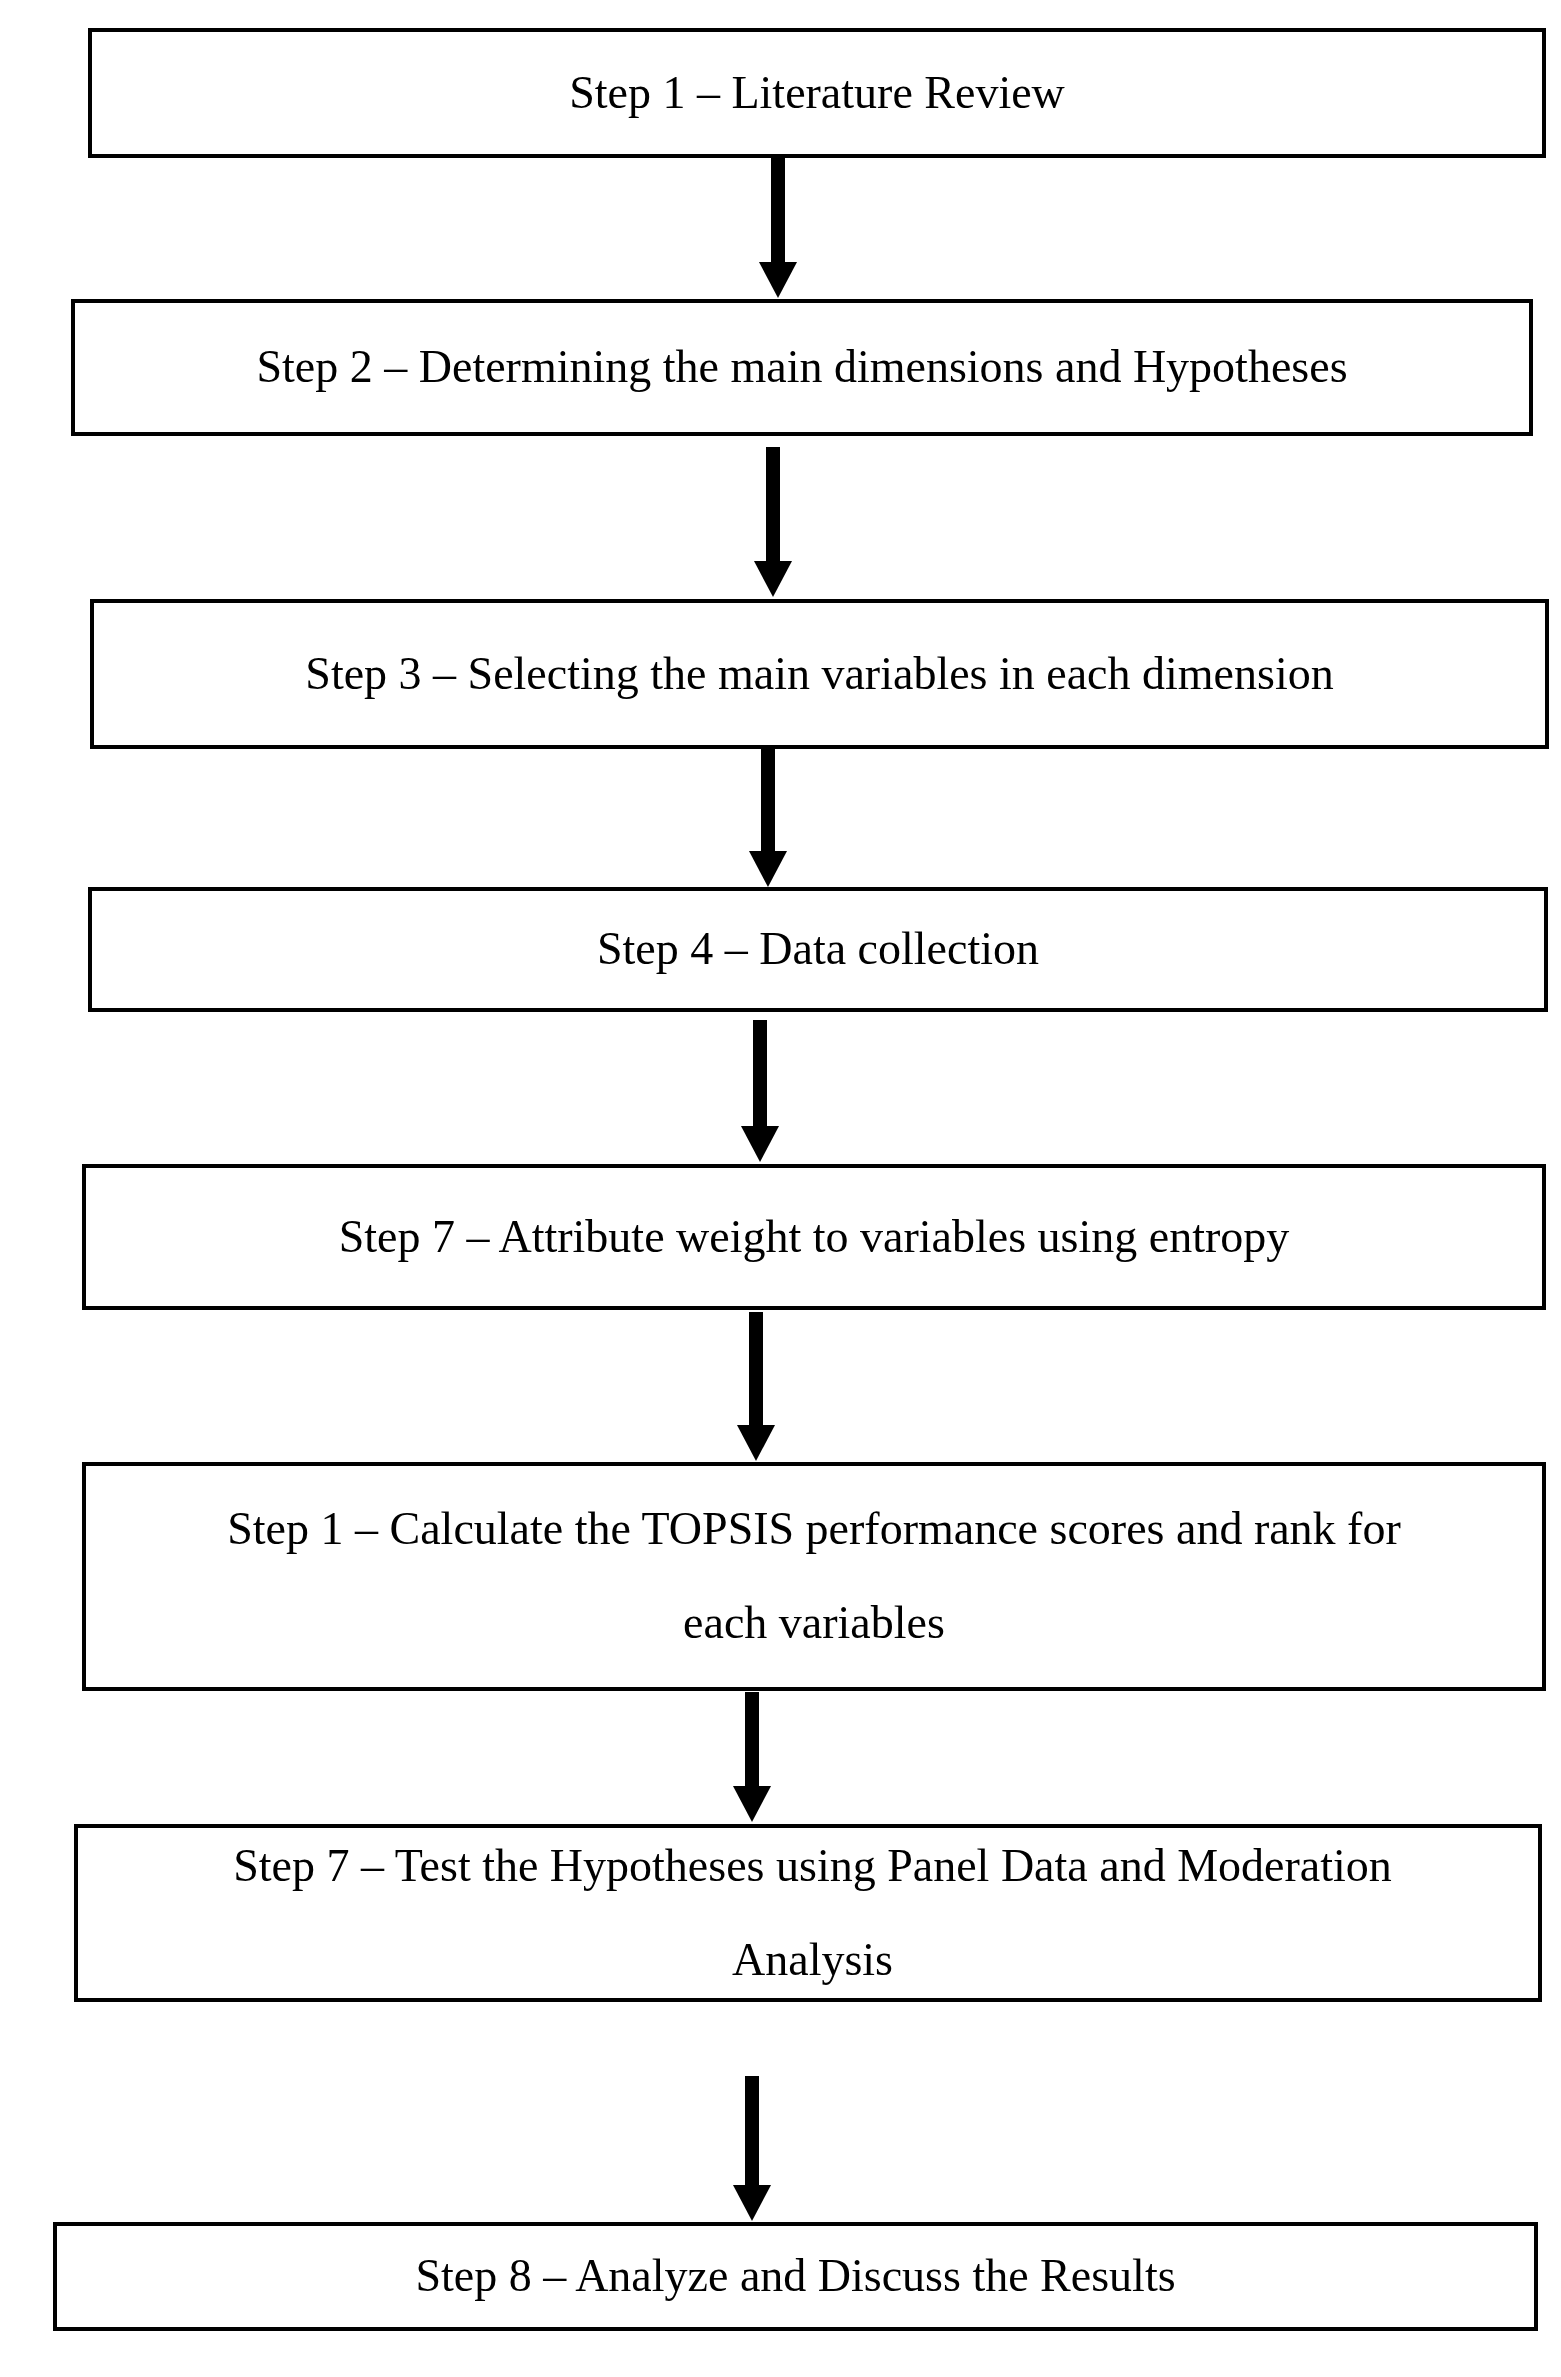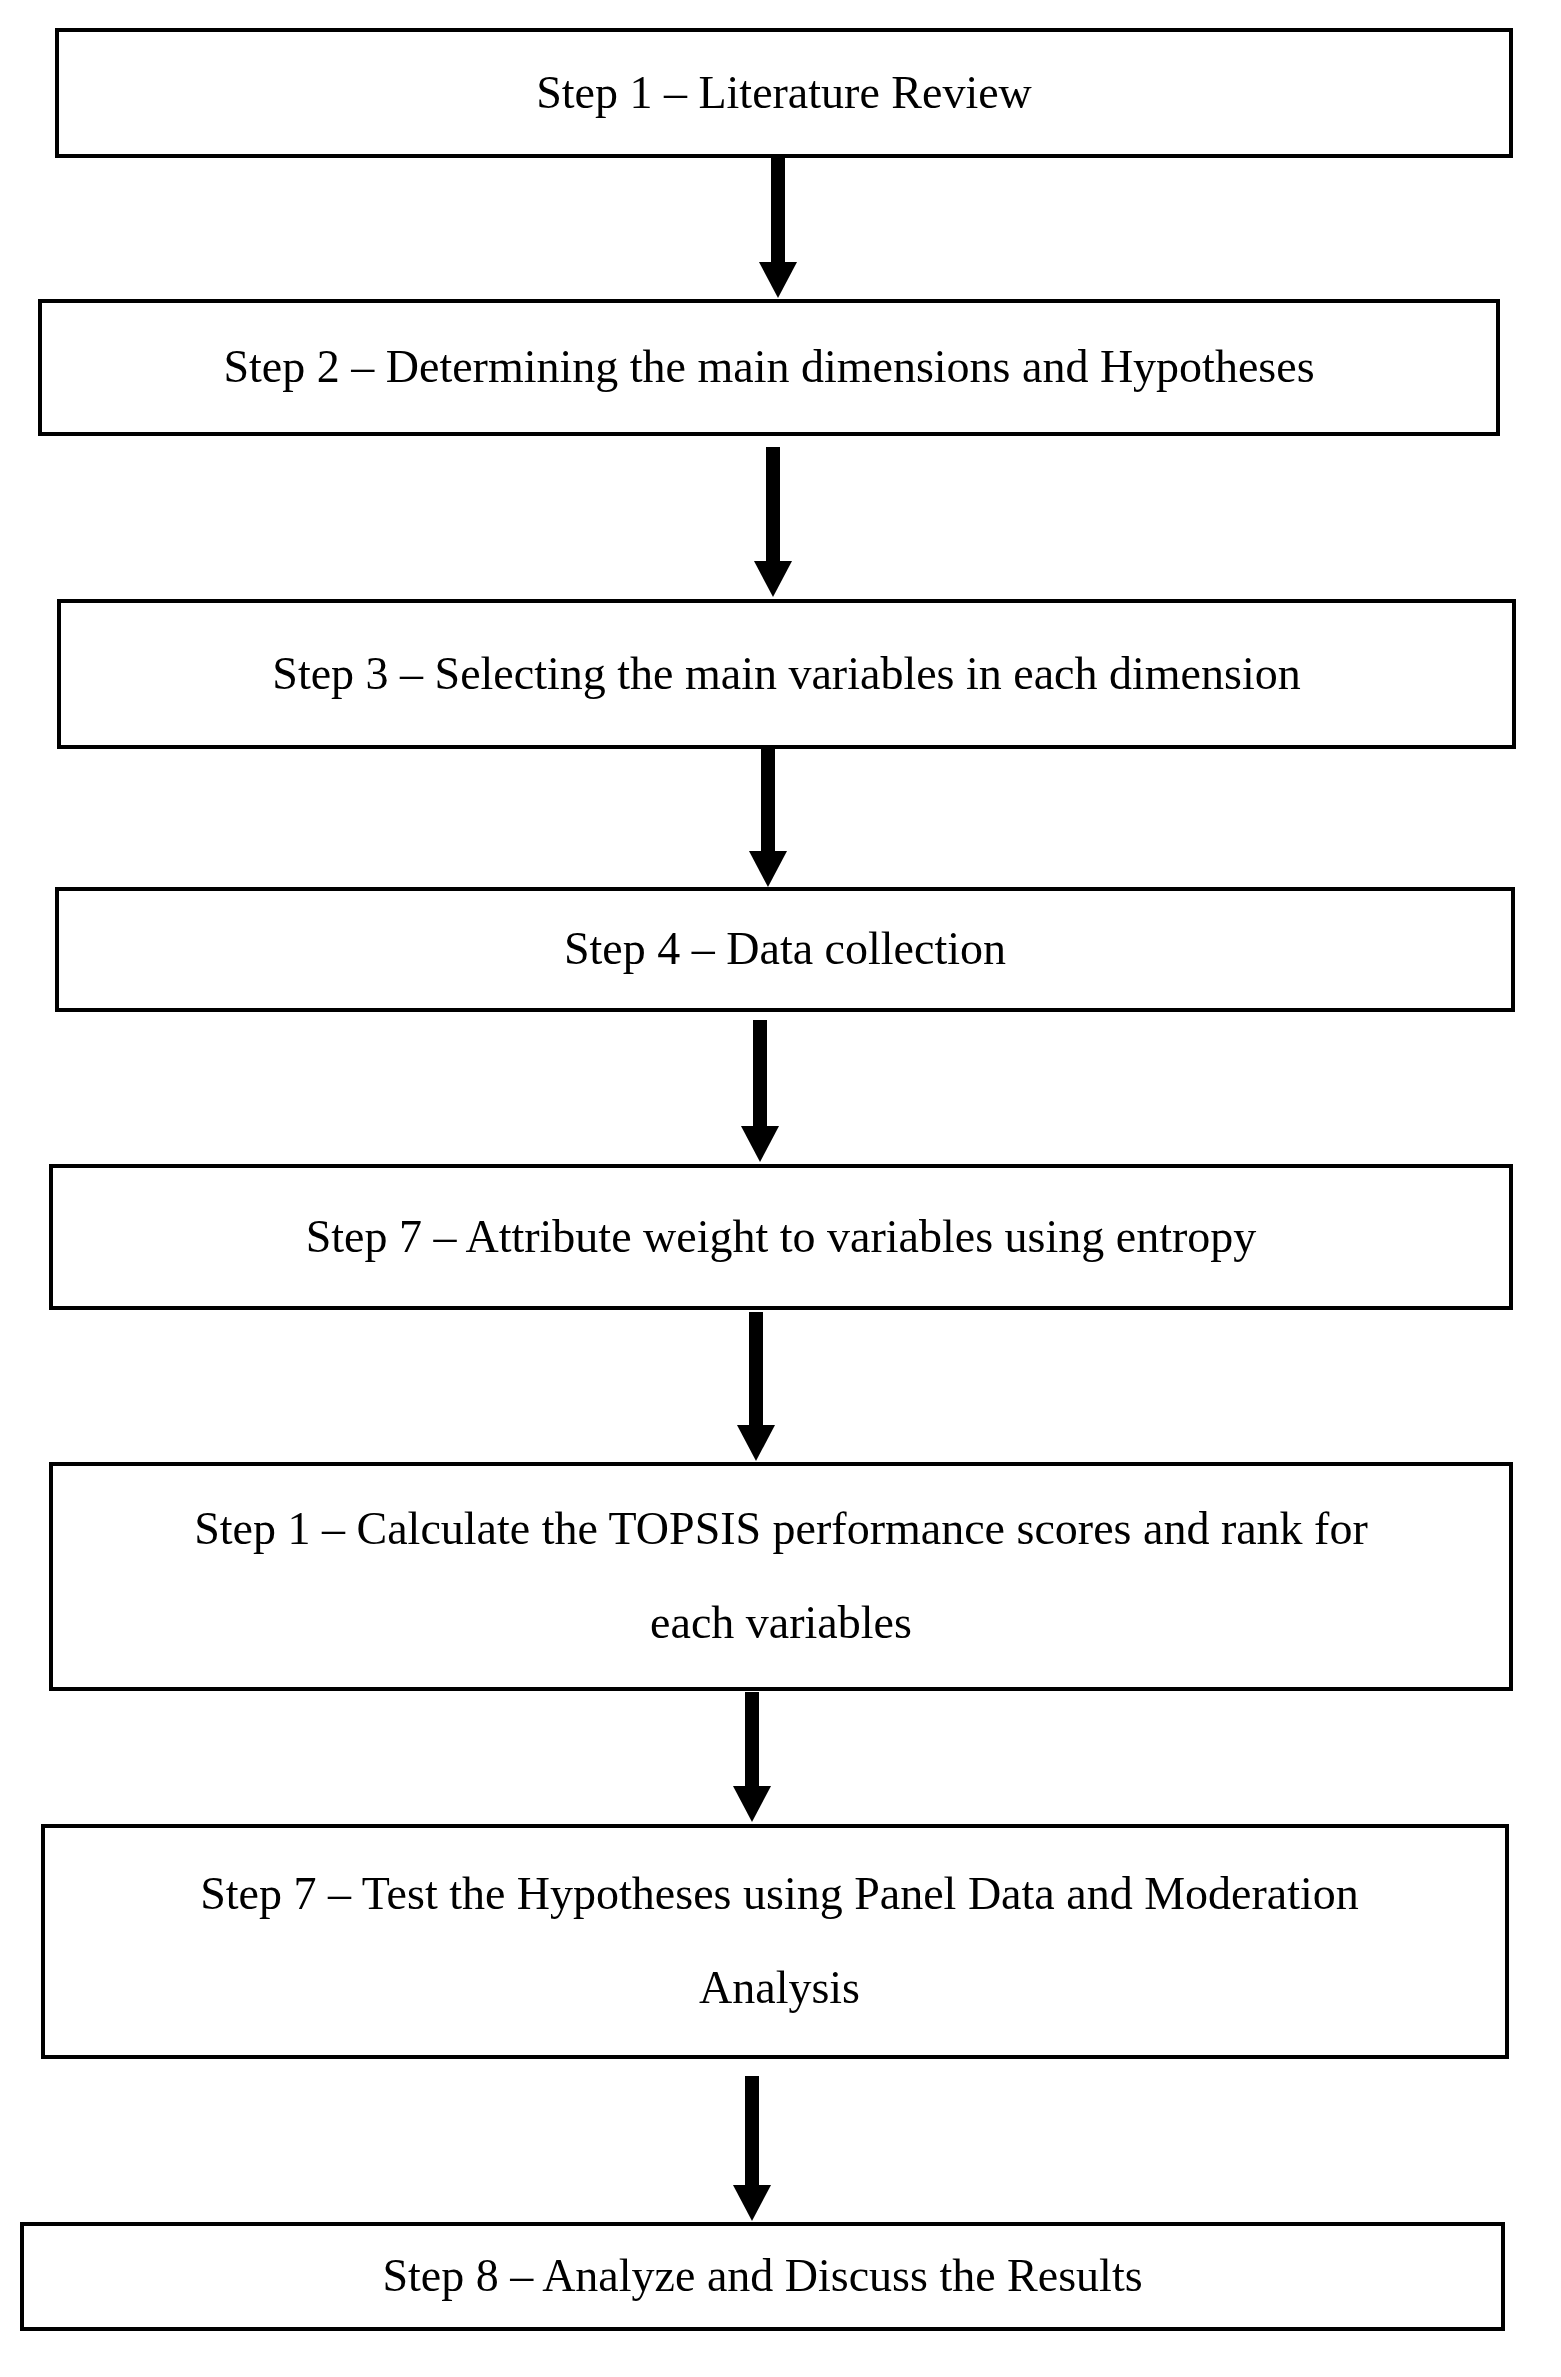--- a/index.html
+++ b/index.html
@@ -20,35 +20,36 @@
     box-sizing: border-box;
     border: 4.7px solid #000000;
     background: #ffffff;
     display: flex;
     flex-direction: column;
     align-items: center;
     justify-content: center;
     text-align: center;
     font-size: 46px;
     color: #000000;
+    margin-left: 33px;
   }
   .line {
     line-height: 1.15;
     white-space: nowrap;
   }
   .box.two .line + .line {
     margin-top: 41px;
   }
   #b1 { left: 55px;  top: 28px;   width: 1458px; height: 130px; }
   #b2 { left: 38px;  top: 299px;  width: 1462px; height: 137px; }
   #b3 { left: 57px;  top: 599px;  width: 1459px; height: 150px; }
   #b4 { left: 55px;  top: 887px; width: 1460px; height: 125px; }
   #b5 { left: 49px;  top: 1164px; width: 1464px; height: 146px; }
   #b6 { left: 49px;  top: 1462px; width: 1464px; height: 229px; }
-  #b7 { left: 41px;  top: 1824px; width: 1468px; height: 235px; padding-left: 9px; }
+  #b7 { left: 41px;  top: 1824px; width: 1468px; height: 178px; padding-left: 9px; }
   #b8 { left: 20px;  top: 2222px; width: 1485px; height: 109px; }
 
   .arrow {
     position: absolute;
     width: 38px;
   }
   .shaft {
     position: absolute;
     top: 0;
     left: 50%;

